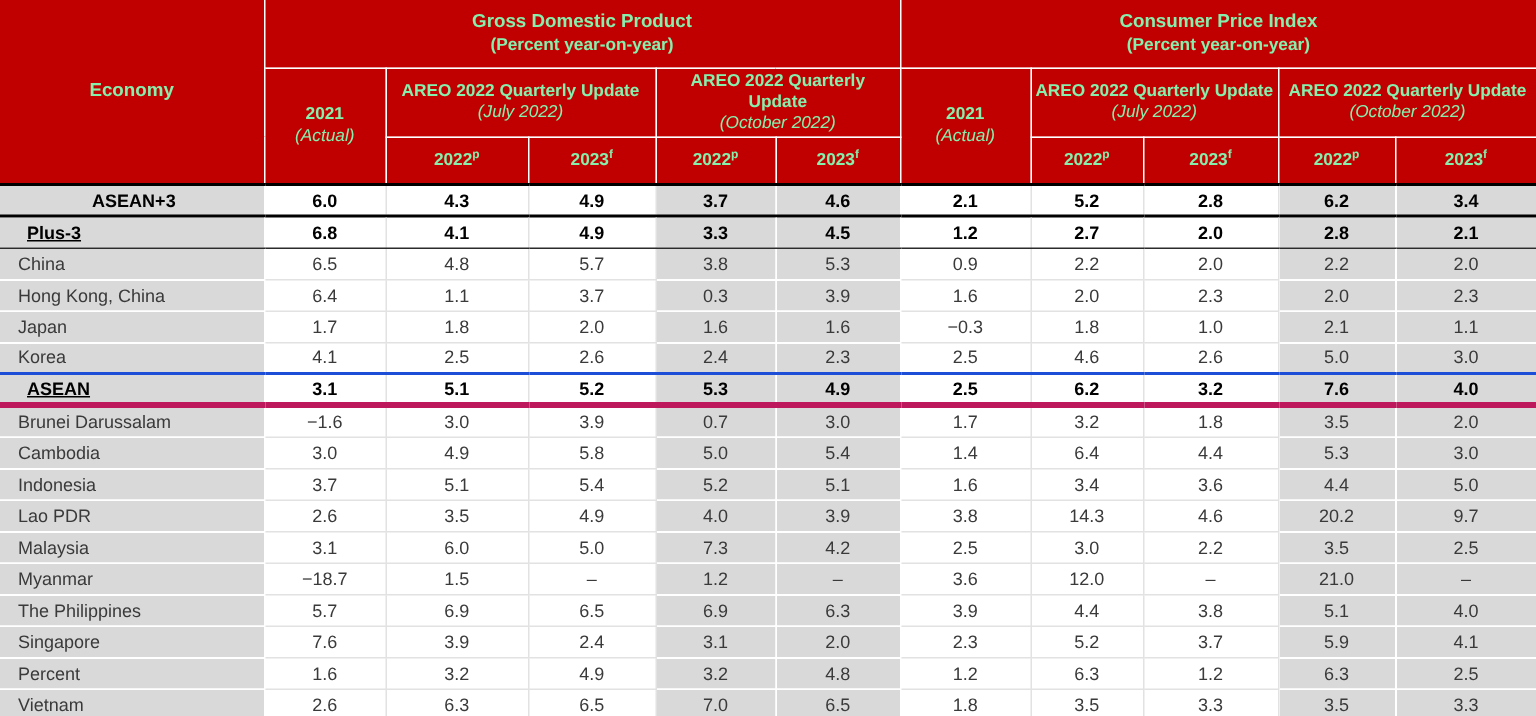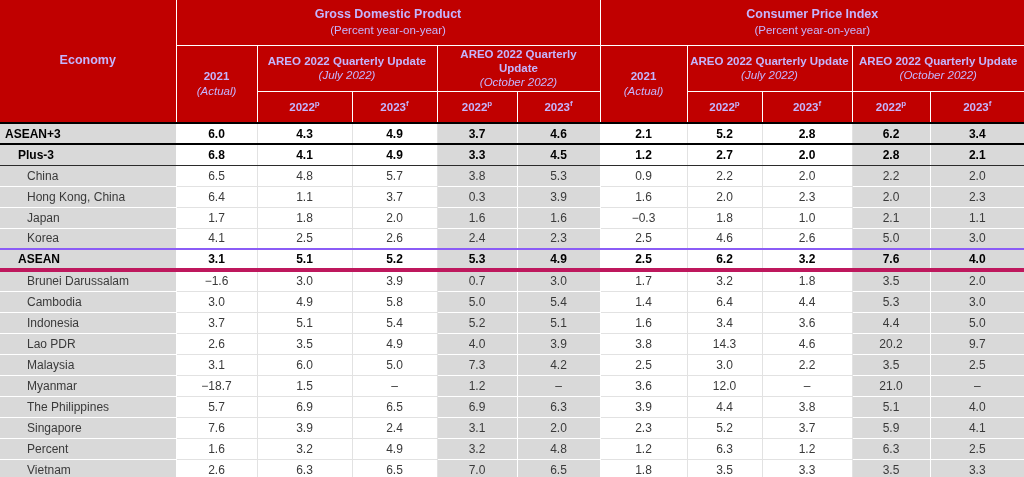--- a/index.html
+++ b/index.html
@@ -10,78 +10,78 @@
   }
   *{box-sizing:border-box;}
   html,body{margin:0;padding:0;background:#fff;}
   body{font-family:"Liberation Sans","DejaVu Sans",sans-serif;width:1024px;}
 
   table{border-collapse:collapse;table-layout:fixed;width:1024px;}
 
   
   thead th{
     background:var(--red);
-    color:#c4b5fd;
+    color:#86efac;
     font-weight:bold;
     text-align:center;
     vertical-align:middle;
     padding:1px 2px;
     border:1px solid #fff;
     line-height:1.25;
   }
   thead tr:first-child th{border-top:none;}
   thead th:first-child{border-left:none;margin-left:41px;}
   thead th:last-child{border-right:none;}
   tr.h1 th{height:45px;font-size:12.5px;}
   tr.h2 th{height:43px;font-size:11.5px;}
   tr.h3 th{height:32px;font-size:11.5px;}
   th.economy-head{font-size:12.5px;}
-  .sub-note{font-weight:normal;font-size:11.5px;display:block;}
+  .sub-note{font-weight:bold;font-size:11.5px;display:block;}
   .italic-note{font-weight:normal;font-style:italic;font-size:11.5px;display:block;}
   th sup{font-size:8px;line-height:0;}
   th.actual{font-size:11.5px;}
 
   
   tbody td{
     height:21px;
     font-size:12px;
     color:var(--txt);
     vertical-align:middle;
     padding:0 2px;
     white-space:nowrap;
     overflow:hidden;
   }
-  tbody tr:first-child td{border-top:2px solid #000;}
+  tbody tr:first-child td{border-top:2px solid #000;text-align:center;}
   td.val{
     text-align:center;
     background:#fff;
     border-right:1px solid var(--line);
     border-bottom:1px solid var(--line);
   }
   td.val:last-child{border-right:none;}
   td.shade{
     background:var(--shade);
     border-right:1px solid #fff;
     border-bottom:1px solid #fff;
   }
   td.econ{
     background:var(--shade);
     border-right:1px solid #fff;
     border-bottom:1px solid #fff;
     text-align:left;
   }
   td.lvl0{padding-left:5px;}
-  td.lvl1{padding-left:18px;}
-  td.lvl2{padding-left:27px;}
+  td.lvl1{padding-left:18px;text-decoration:underline;}
+  td.lvl2{padding-left:12px;}
   tr.bold-row td{font-weight:bold;color:#000;}
 
   
   tbody tr:nth-child(1) td{border-bottom:2px solid #000;}
   tbody tr:nth-child(2) td{border-bottom:1px solid #2b2b2b;}
-  tbody tr:nth-child(6) td{border-bottom:2px solid #8b5cf6;}
+  tbody tr:nth-child(6) td{border-bottom:2px solid #1d4ed8;}
   tbody tr:nth-child(7) td{border-bottom:4px solid #be185d;}
 </style>
 </head>
 <body>
 
 <table>
   <colgroup>
     <col style="width:176px">
       <col style="width:81px">
       <col style="width:95px">

